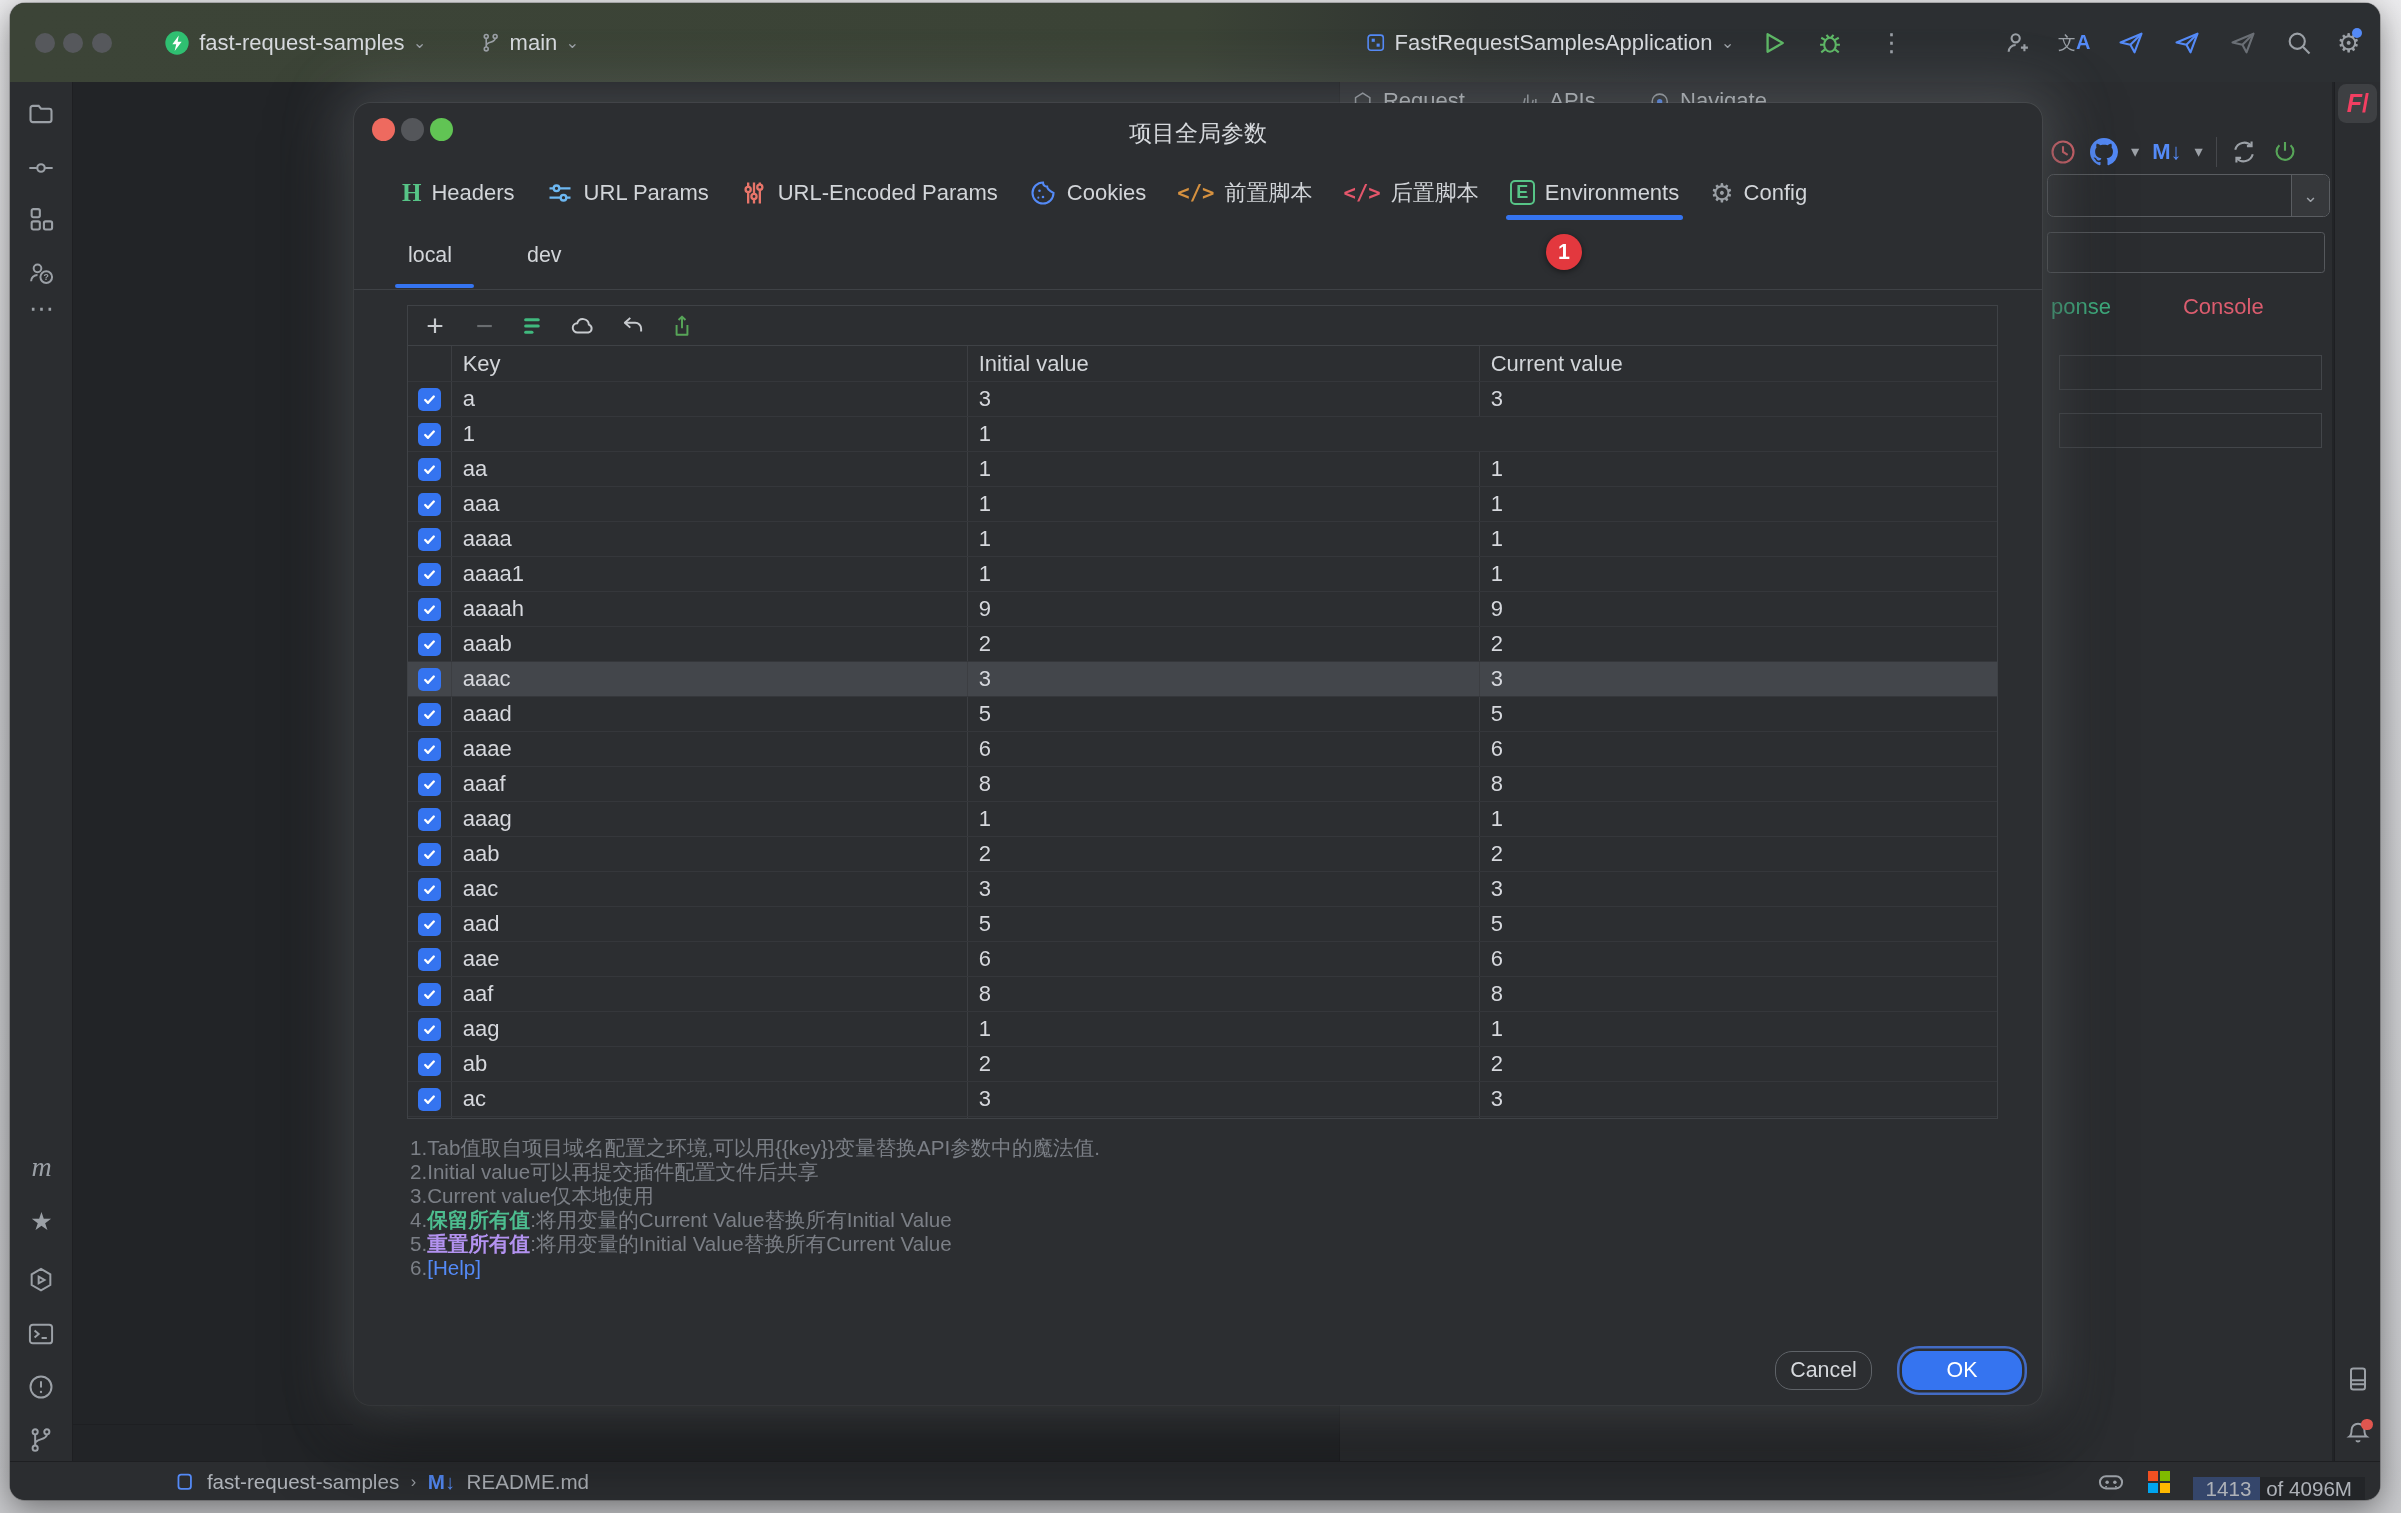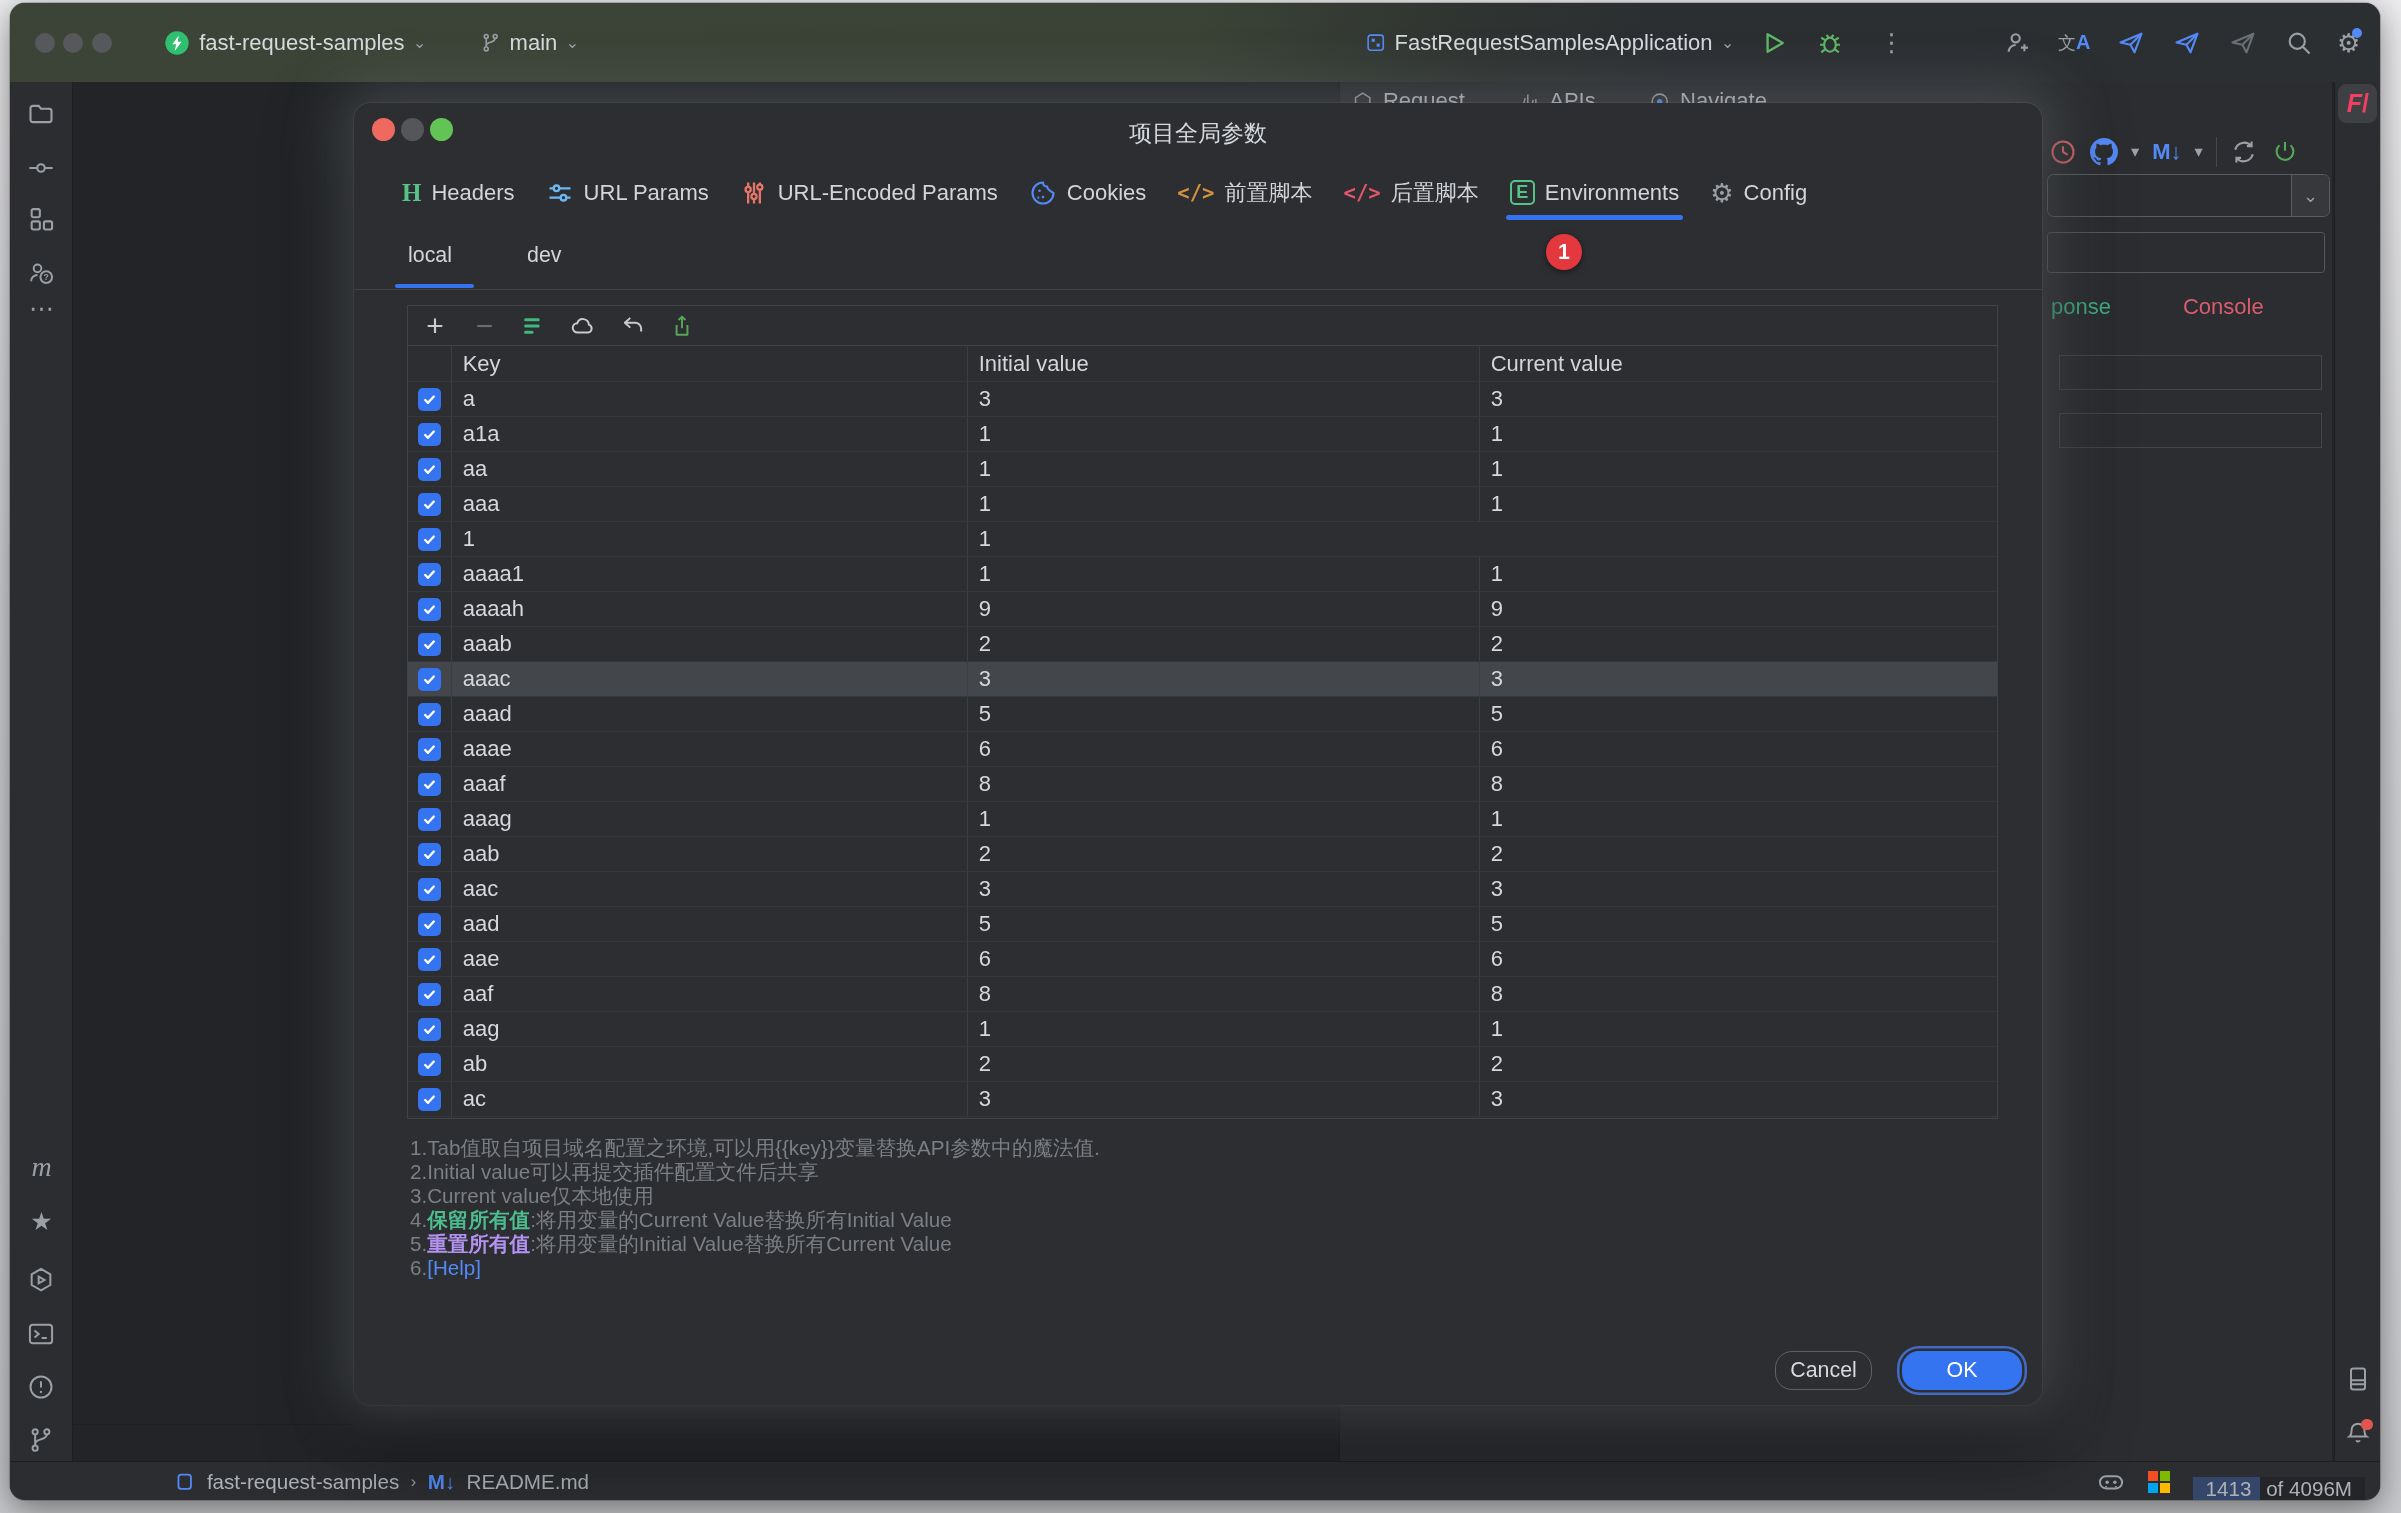--- a/index.html
+++ b/index.html
@@ -526,21 +526,20 @@
           </div>
 
           <div class="grid trow">
             <div class="cell cb">
               <span class="checkbox">
                 <svg viewBox="0 0 14 14">
                   <path d="M3 7.5l2.6 2.6L11 4.2" stroke="#fff" stroke-width="2.2" fill="none" stroke-linecap="round" stroke-linejoin="round"></path>
                 </svg>
               </span>
             </div>
-            <div class="cell">a1a</div>
             <div class="cell">1</div>
             <div class="cell">1</div>
           </div>
 
           <div class="grid trow">
             <div class="cell cb">
               <span class="checkbox">
                 <svg viewBox="0 0 14 14">
                   <path d="M3 7.5l2.6 2.6L11 4.2" stroke="#fff" stroke-width="2.2" fill="none" stroke-linecap="round" stroke-linejoin="round"></path>
                 </svg>
@@ -565,20 +564,21 @@
           </div>
 
           <div class="grid trow">
             <div class="cell cb">
               <span class="checkbox">
                 <svg viewBox="0 0 14 14">
                   <path d="M3 7.5l2.6 2.6L11 4.2" stroke="#fff" stroke-width="2.2" fill="none" stroke-linecap="round" stroke-linejoin="round"></path>
                 </svg>
               </span>
             </div>
+            <div class="cell">aaaa</div>
             <div class="cell">1</div>
             <div class="cell">1</div>
           </div>
 
           <div class="grid trow">
             <div class="cell cb">
               <span class="checkbox">
                 <svg viewBox="0 0 14 14">
                   <path d="M3 7.5l2.6 2.6L11 4.2" stroke="#fff" stroke-width="2.2" fill="none" stroke-linecap="round" stroke-linejoin="round"></path>
                 </svg>

